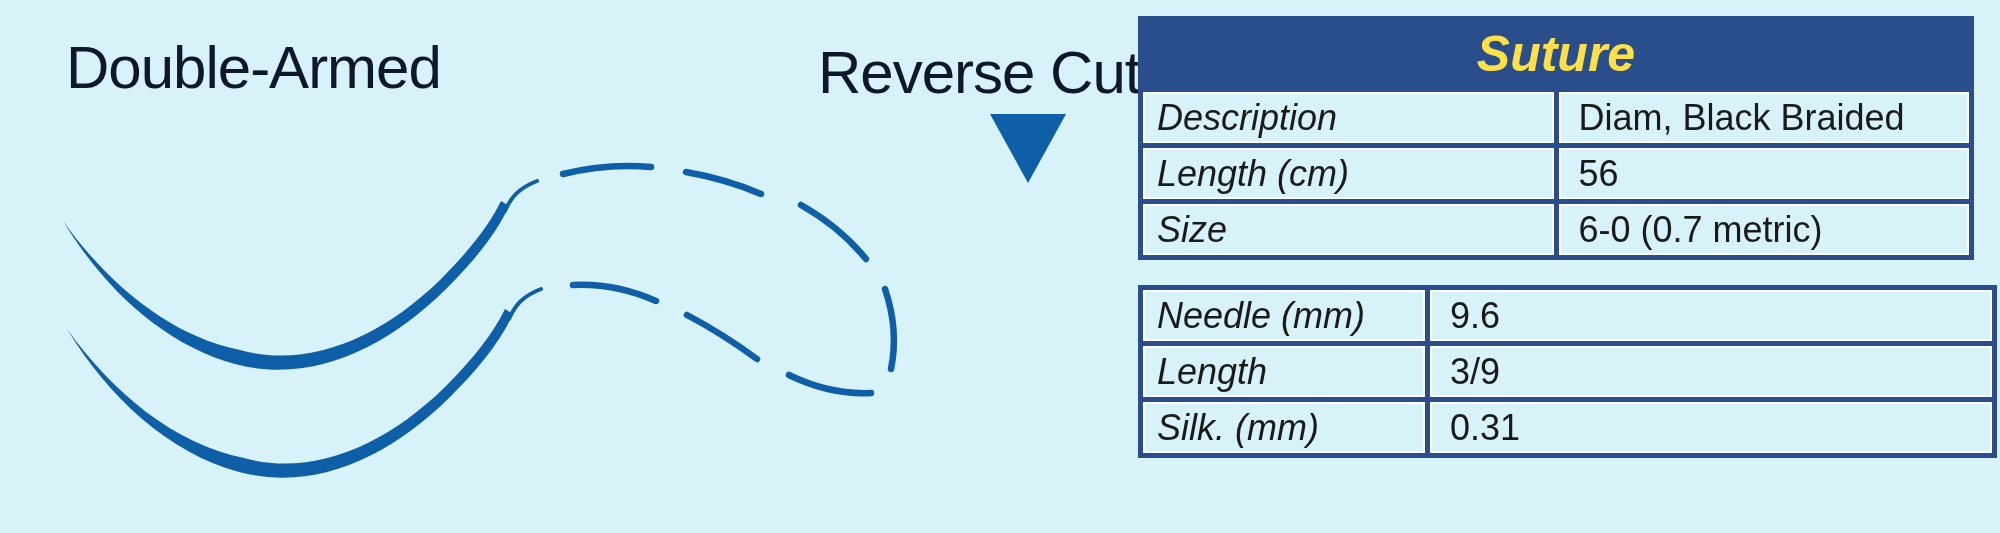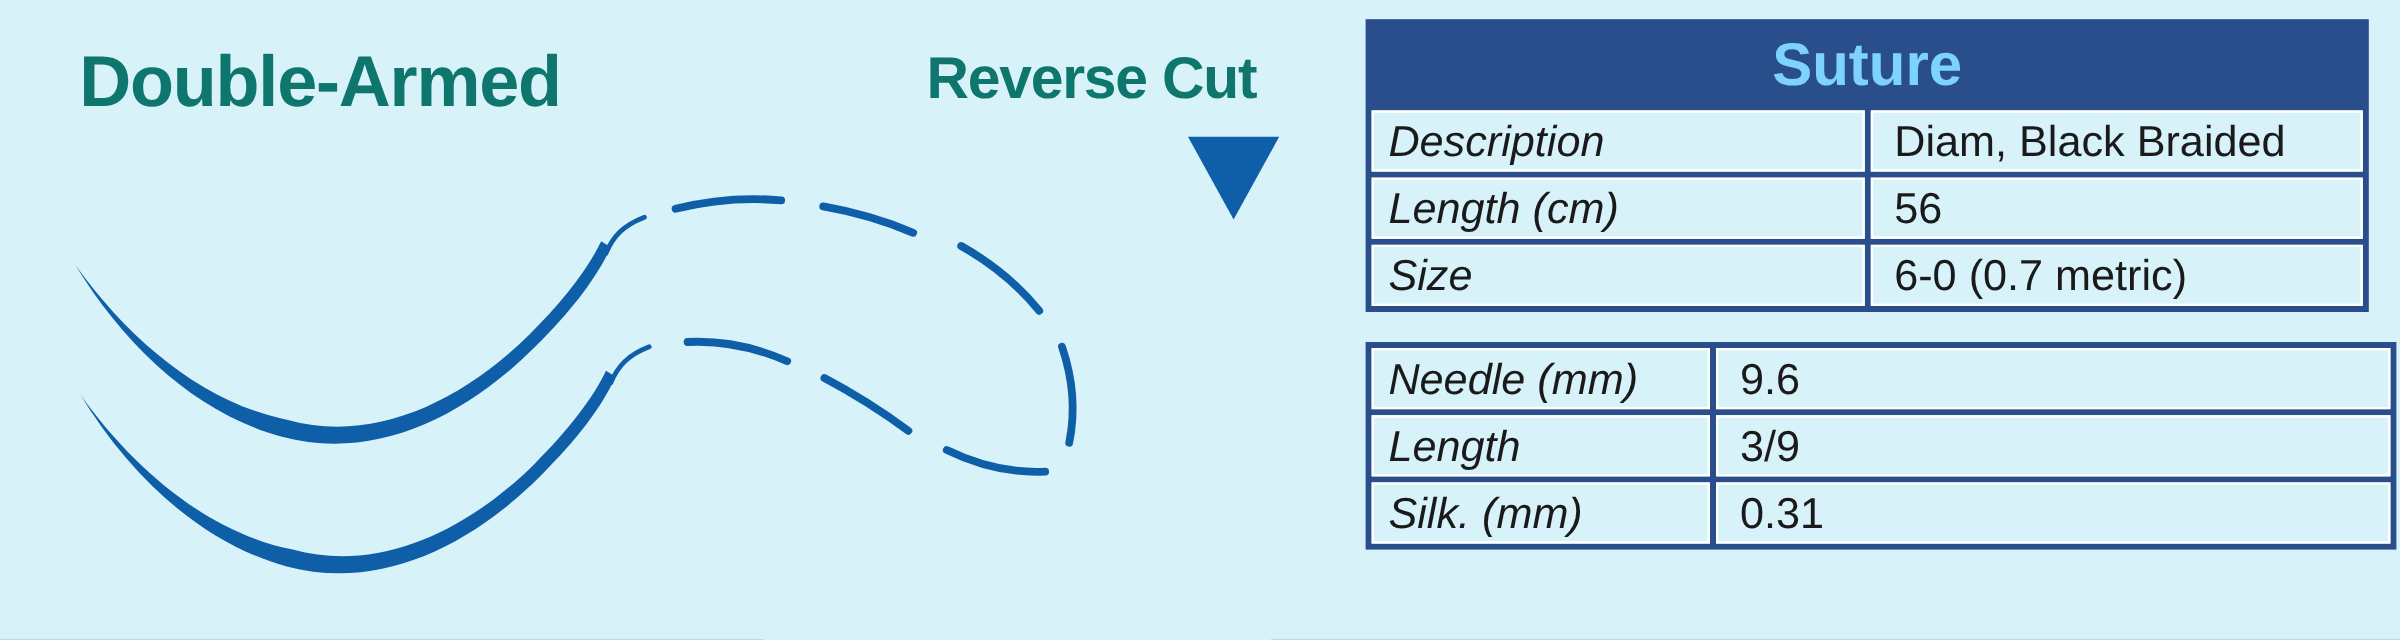--- a/index.html
+++ b/index.html
@@ -5,49 +5,50 @@
   html,body{margin:0;padding:0;background:#b9c6cc;}
   .canvas{
     position:relative;
     width:2000px;height:533px;
     background:#D7F2F9;
     overflow:hidden;
     font-family:"Liberation Sans", sans-serif;
   }
   .big-label{
     position:absolute;
-    font-weight:bold;
-    color:#0f766e;
+    font-weight:normal;
+    color:#0f172a;
     letter-spacing:-1px;
     white-space:nowrap;
   }
   .label-double-armed{left:66px;top:33px;font-size:60px;}
-  .label-reverse-cut{left:772px;top:38px;font-size:49px;}
+  .label-reverse-cut{left:818px;top:38px;font-size:60px;}
   .art{position:absolute;left:0;top:0;}
 
   
   .spec-table{
     position:absolute;
     left:1138px;
     width:836px;
     border-collapse:separate;
     border-spacing:5px;
     background:#2A4E8C;
     table-layout:fixed;
   }
   .spec-table.suture{top:16px;}
   .spec-table.needle{top:285px;}
   .spec-table th{
     height:66px;
     background:#2A4E8C;
-    color:#7dd3fc;
+    color:#fde047;
     font-size:50px;
     font-weight:bold;
     text-align:center;
     padding:0;
+    font-style:italic;
   }
   .spec-table td{
     height:47px;
     background:#D7F2F9;
     border:2px solid #FFFFFF;
     color:#1A1A1A;
     font-size:36px;
     vertical-align:middle;
     padding:0 0 0 12px;
     white-space:nowrap;

